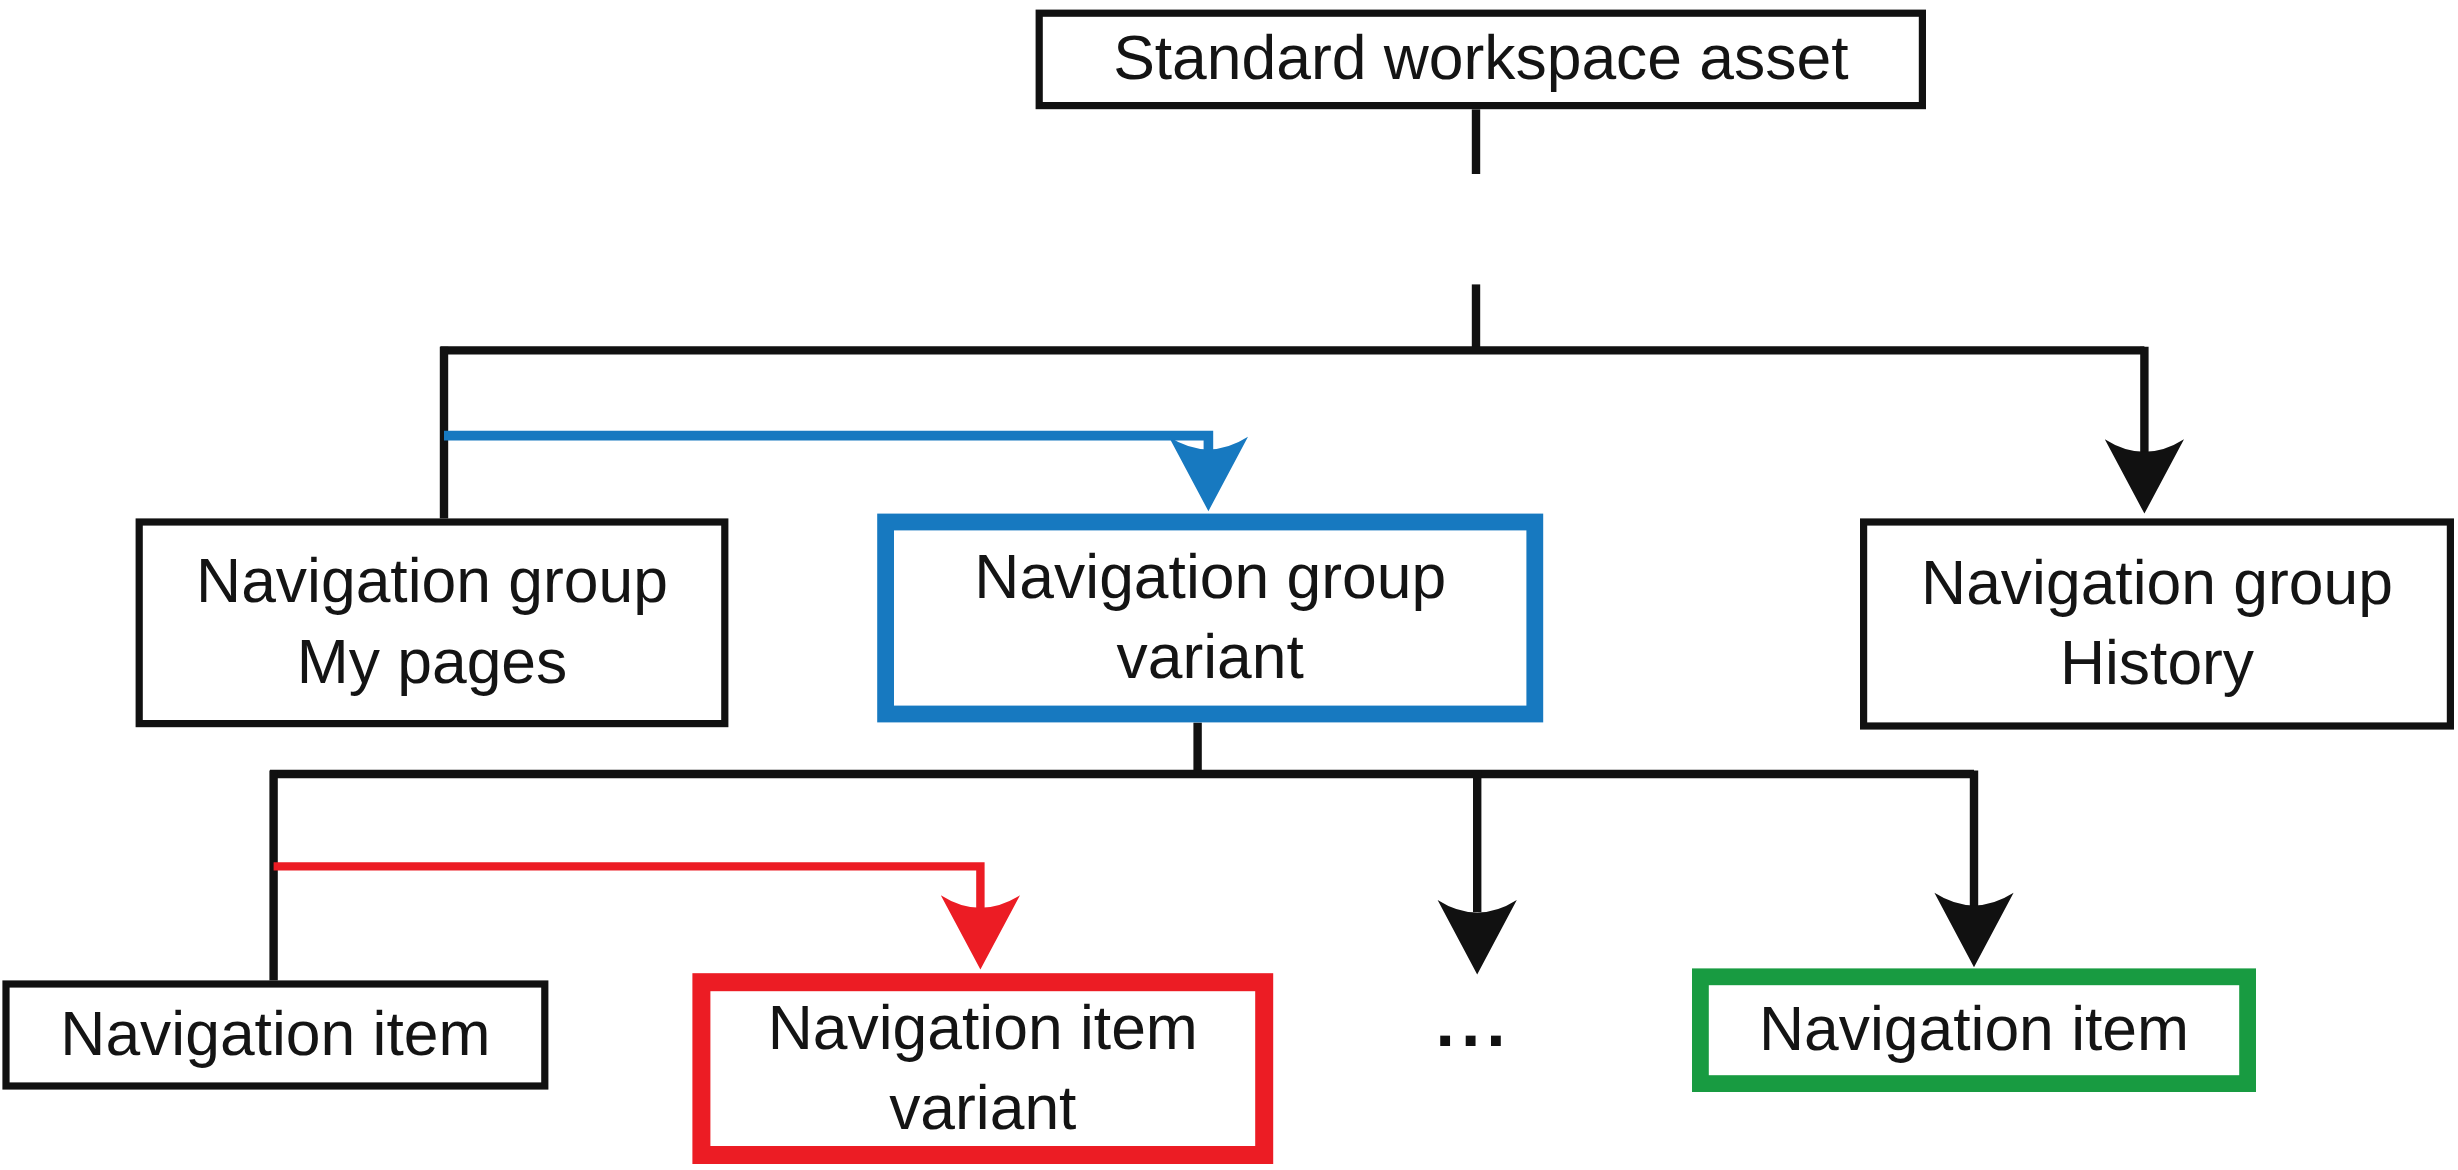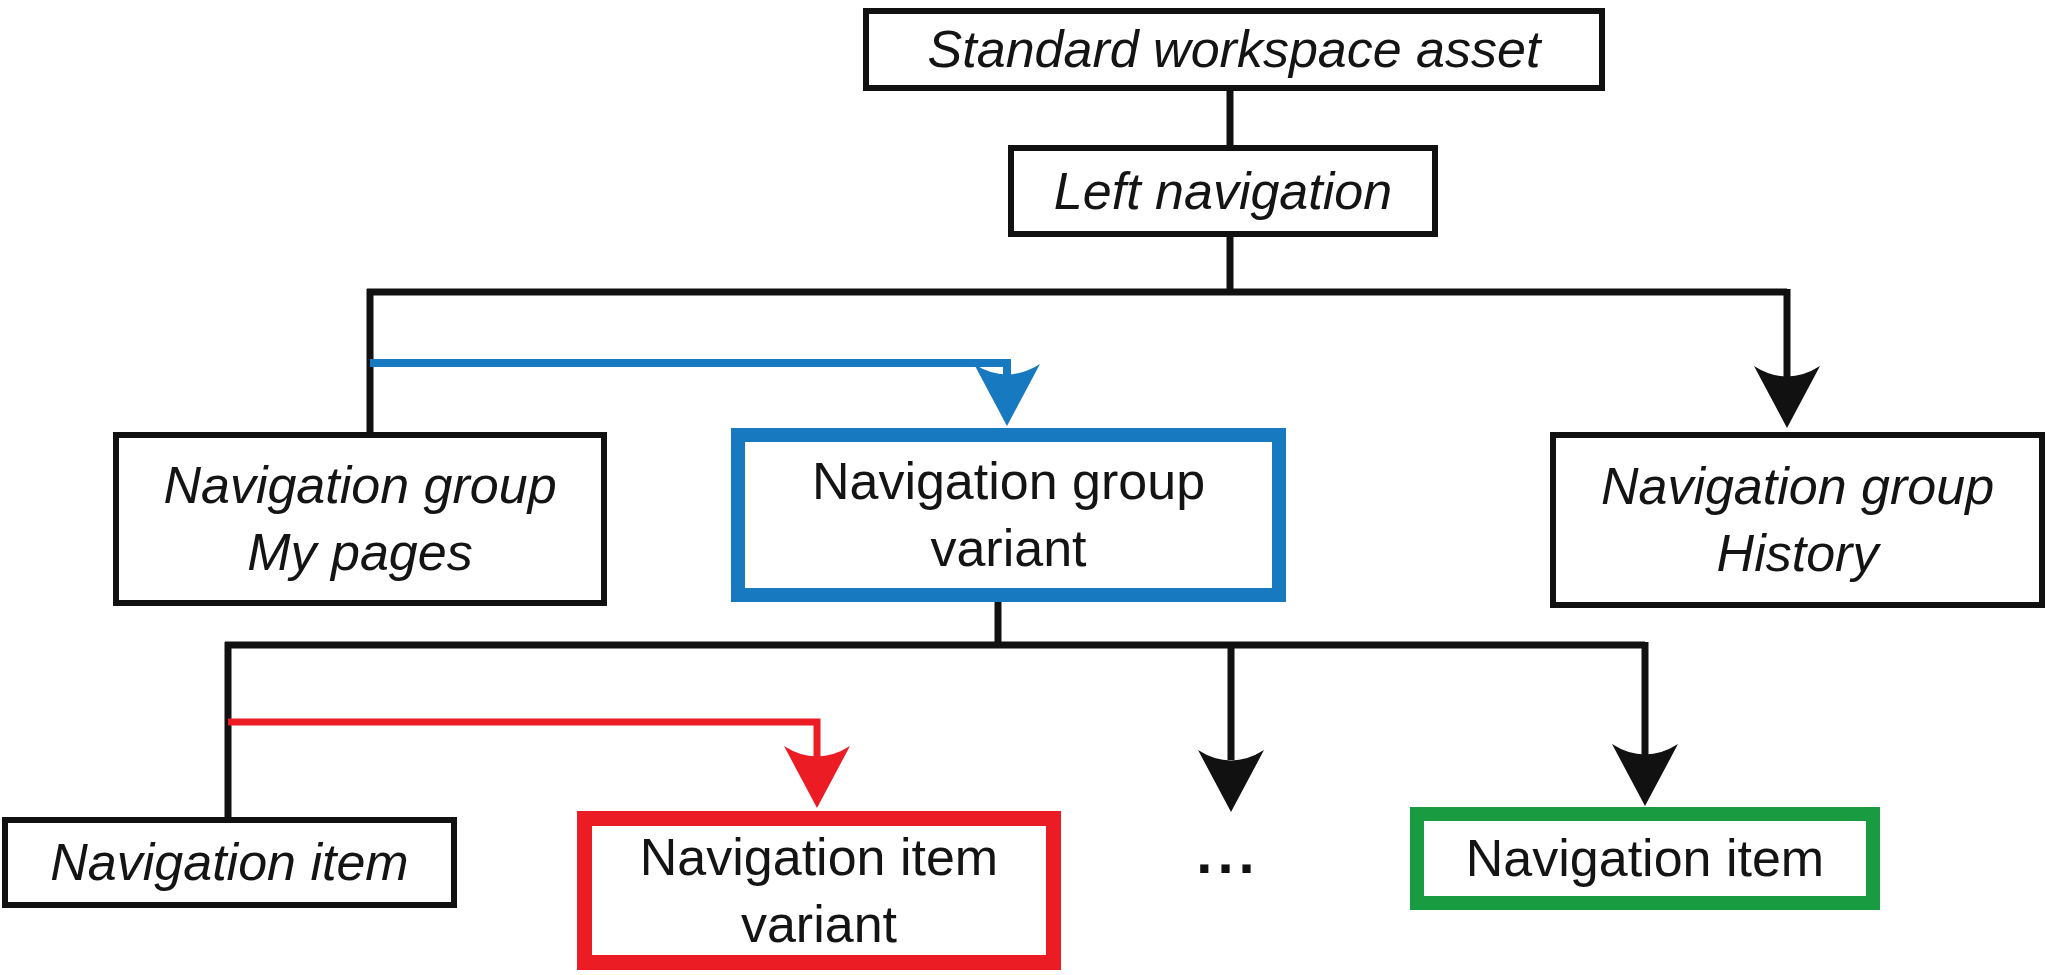--- a/index.html
+++ b/index.html
@@ -28,21 +28,21 @@
     display: flex;
     align-items: center;
     justify-content: center;
     text-align: center;
     white-space: pre-line;
     background: #ffffff;
     color: #141414;
     font-size: 52px;
     line-height: 1.28;
   }
-  .b-thin  { border: 6px  solid #111111; font-style: italic; }
+  .b-thin  { border: 6px  solid #111111; }
   .b-blue  { border: 14px solid #1779c0; }
   .b-red   { border: 15px solid #ec1c24; }
   .b-green { border: 14px solid #189b41; }
 
   .n-root         { left: 863px;  top: 8px;   width: 742px; height: 83px;  }
   .n-leftnav      { left: 1008px; top: 145px; width: 430px; height: 92px;  }
   .n-mypages      { left: 113px;  top: 432px; width: 494px; height: 174px; }
   .n-variantgroup { left: 731px;  top: 428px; width: 555px; height: 174px; }
   .n-history      { left: 1550px; top: 432px; width: 495px; height: 176px; }
   .n-item1        { left: 2px;    top: 817px; width: 455px; height: 91px;  }
@@ -82,23 +82,20 @@
     <path class="hb" d="M1007 426 L974 364 Q1007 385 1040 364 Z"></path>
 
     <path class="rd" d="M228 722 H817 V758"></path>
     <path class="hr" d="M817 808 L784 746 Q817 767 850 746 Z"></path>
   </svg>
 
   <div class="node b-thin n-root">
     <span>Standard workspace asset</span>
   </div>
 
-  <div class="node b-thin n-leftnav">
-    <span>Left navigation</span>
-  </div>
 
   <div class="node b-thin n-mypages">
     <span>Navigation group
 My pages</span>
   </div>
 
   <div class="node b-blue n-variantgroup">
     <span>Navigation group
 variant</span>
   </div>

